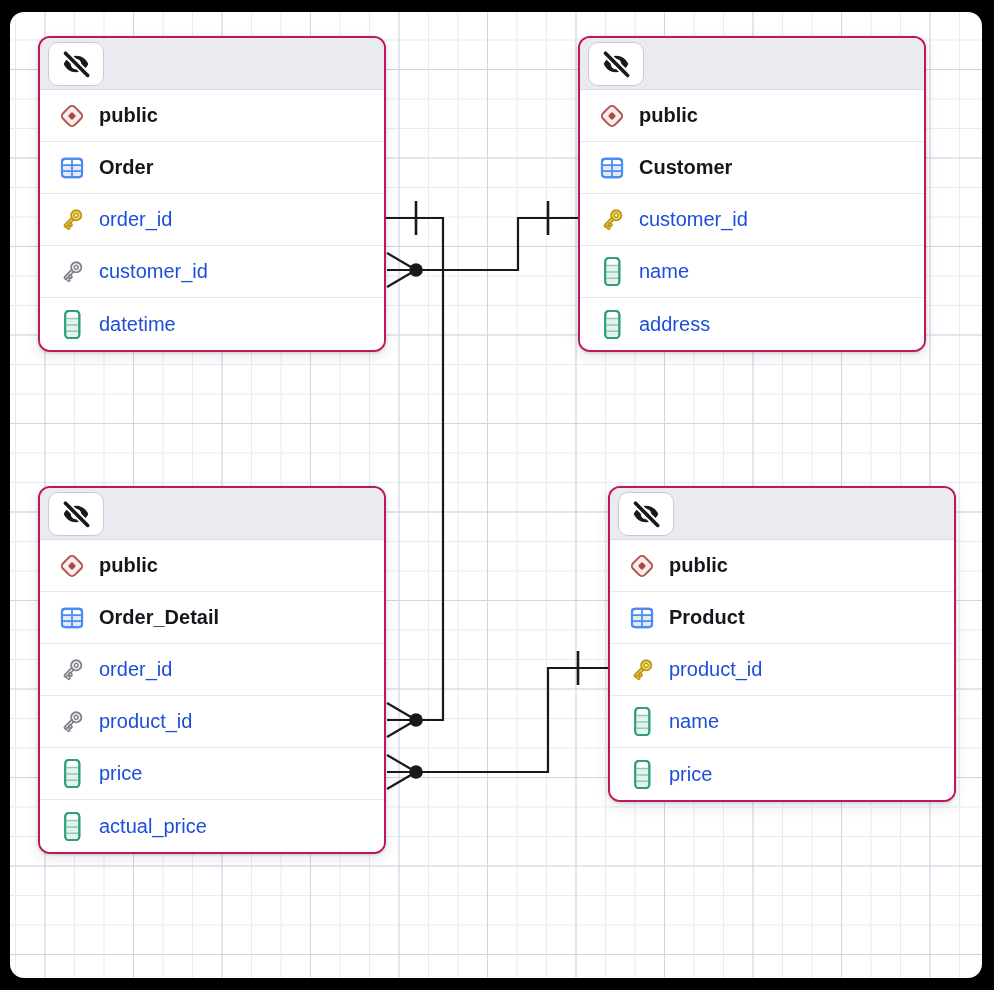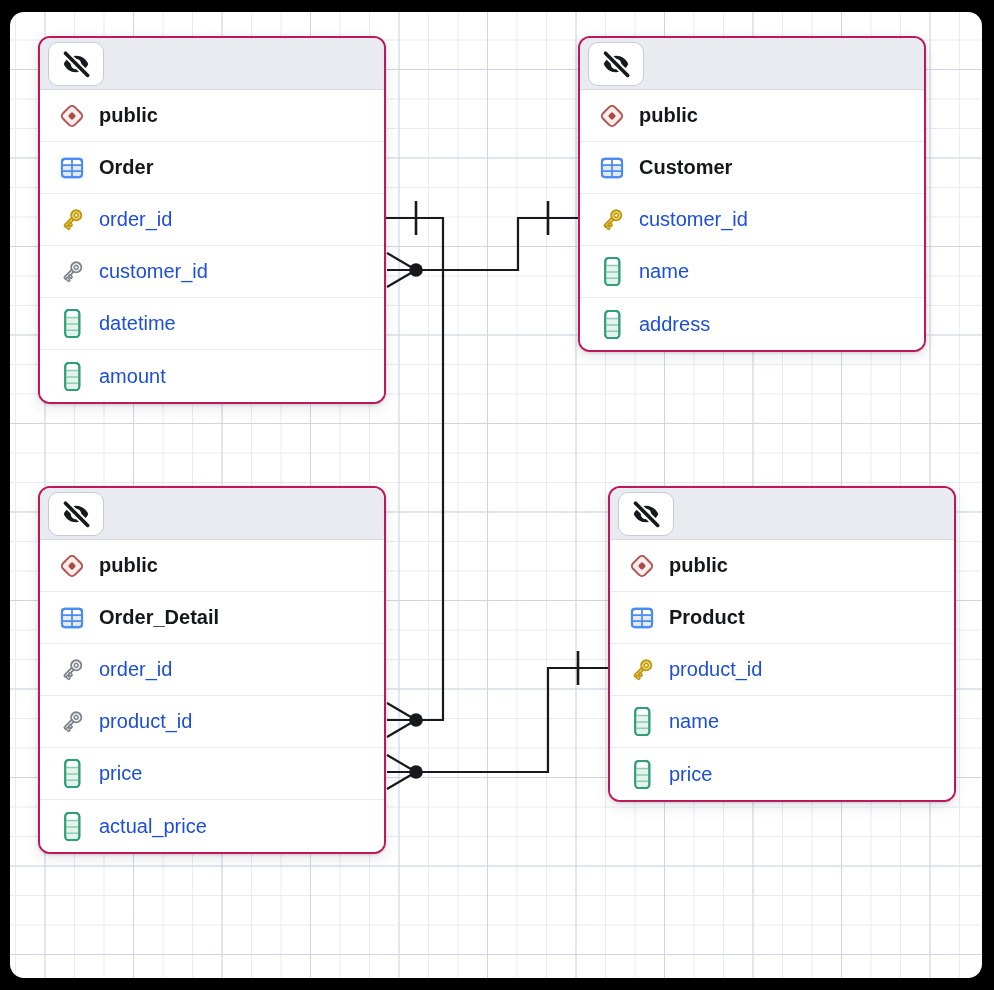--- a/index.html
+++ b/index.html
@@ -114,31 +114,20 @@
       <div class="t-row">
         <span class="icon-box">
           <svg viewBox="0 0 16 28" width="17" height="29">
     <rect x="1" y="1" width="13.6" height="26" rx="3.4" fill="#fff" stroke="#2f9e79" stroke-width="1.9"></rect>
     <path d="M2.2 8h11.2v15.6a2.4 2.4 0 0 1-2.4 2.4H4.6a2.4 2.4 0 0 1-2.4-2.4z" fill="#e4f3ec"></path>
     <path d="M2 8.2 H13.8 M2 14.4 H13.8 M2 20.6 H13.8" stroke="#8fccb1" stroke-width="1.5"></path>
     <rect x="1" y="1" width="13.6" height="26" rx="3.4" fill="none" stroke="#2f9e79" stroke-width="1.9"></rect>
   </svg>
         </span>
         <span>datetime</span>
-      </div>
-      <div class="t-row">
-        <span class="icon-box">
-          <svg viewBox="0 0 16 28" width="17" height="29">
-    <rect x="1" y="1" width="13.6" height="26" rx="3.4" fill="#fff" stroke="#2f9e79" stroke-width="1.9"></rect>
-    <path d="M2.2 8h11.2v15.6a2.4 2.4 0 0 1-2.4 2.4H4.6a2.4 2.4 0 0 1-2.4-2.4z" fill="#e4f3ec"></path>
-    <path d="M2 8.2 H13.8 M2 14.4 H13.8 M2 20.6 H13.8" stroke="#8fccb1" stroke-width="1.5"></path>
-    <rect x="1" y="1" width="13.6" height="26" rx="3.4" fill="none" stroke="#2f9e79" stroke-width="1.9"></rect>
-  </svg>
-        </span>
-        <span>amount</span>
       </div>
     </div>
     <div class="table-card" style="left: 578px; top: 36px;">
       <div class="table-header">
         <button class="eye-btn">
           <svg viewBox="0 0 24 24" width="32" height="28">
     <path d="M12 4.9C7.1 4.9 3.3 7.9 1.5 12c1.8 4.1 5.6 7.1 10.5 7.1S20.7 16.1 22.5 12C20.7 7.9 16.9 4.9 12 4.9z" fill="#17191d"></path>
     <circle cx="12" cy="12" r="4.5" fill="#fff"></circle>
     <circle cx="12" cy="12" r="2.3" fill="#17191d"></circle>
     <line x1="2.6" y1="2.4" x2="21.8" y2="21.6" stroke="#fff" stroke-width="6.4"></line>

